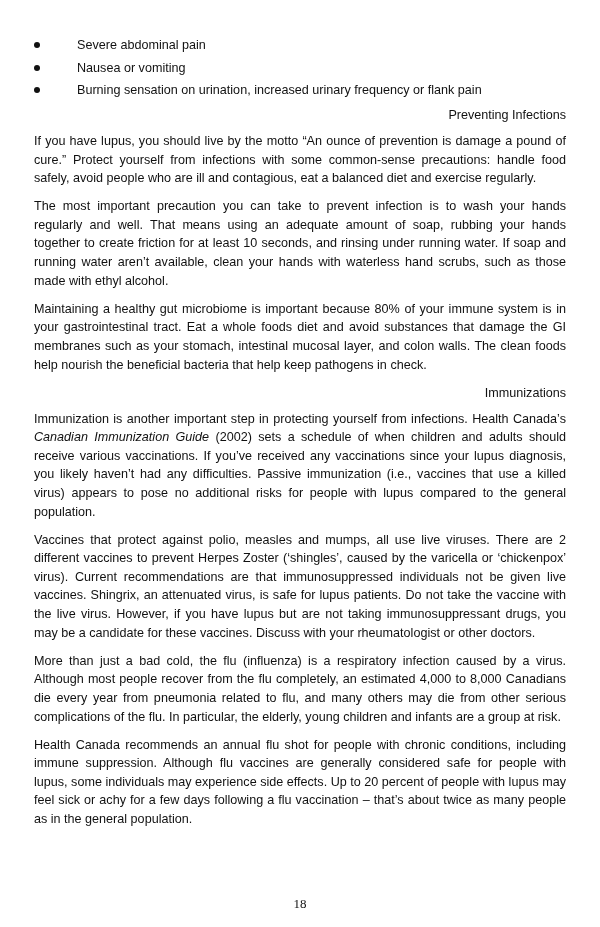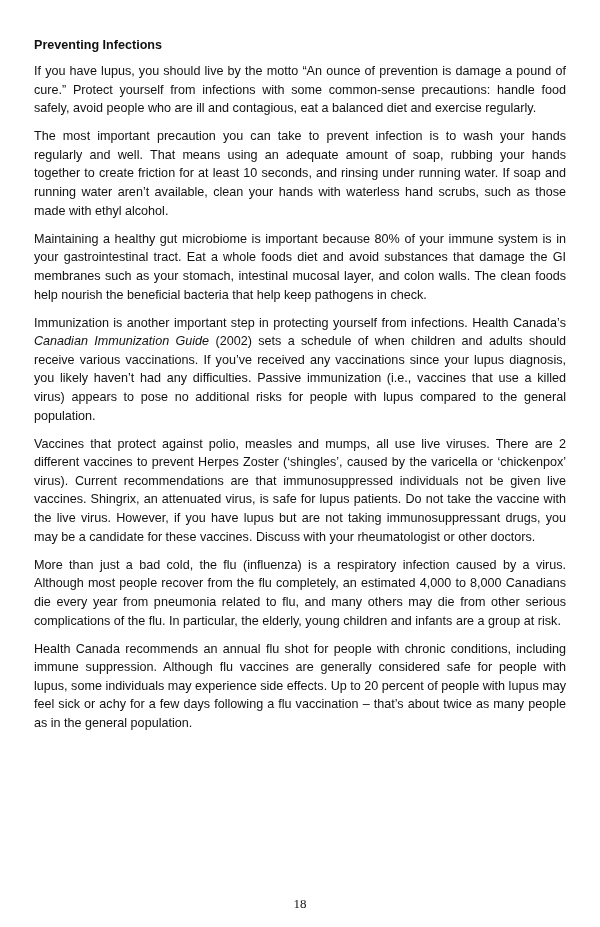--- a/index.html
+++ b/index.html
@@ -38,52 +38,68 @@
       position: absolute;
       left: 0px;
       top: 6px;
       width: 6px;
       height: 6px;
       border-radius: 50%;
       background: #111111;
     }
     h3 {
       font-size: 12.6px;
-      font-weight: bold;
+      font-weight: normal;
       margin: 0 0 8px 0;
       line-height: 18px;
+      text-align: right;
     }
     p {
       margin: 0 0 9.5px 0;
       text-align: justify;
     }
     .page-number {
       position: absolute;
       left: 0;
       width: 600px;
       top: 896px;
       text-align: center;
       font-family: "Liberation Serif", serif;
       font-size: 13px;
     }
   </style>
 </head>
 <body>
 
 <div class="page">
 
+  <ul class="bullets">
+    <li>
+      <span class="dot"></span>
+      <span>Severe abdominal pain</span>
+    </li>
+    <li>
+      <span class="dot"></span>
+      <span>Nausea or vomiting</span>
+    </li>
+    <li>
+      <span class="dot"></span>
+      <span>Burning sensation on urination, increased urinary frequency or flank pain</span>
+    </li>
+  </ul>
 
   <section>
     <h3>Preventing Infections</h3>
     <p>If you have lupus, you should live by the motto “An ounce of prevention is damage a pound of cure.” Protect yourself from infections with some common-sense precautions: handle food safely, avoid people who are ill and contagious, eat a balanced diet and exercise regularly.</p>
     <p>The most important precaution you can take to prevent infection is to wash your hands regularly and well. That means using an adequate amount of soap, rubbing your hands together to create friction for at least 10 seconds, and rinsing under running water. If soap and running water aren’t available, clean your hands with waterless hand scrubs, such as those made with ethyl alcohol.</p>
     <p>Maintaining a healthy gut microbiome is important because 80% of your immune system is in your gastrointestinal tract.  Eat a whole foods diet and avoid substances that damage the GI membranes such as your stomach, intestinal mucosal layer, and colon walls. The clean foods help nourish the beneficial bacteria that help keep pathogens in check.</p>
   </section>
 
   <section>
+    <h3>Immunizations</h3>
     <p><span>Immunization is another important step in protecting yourself from infections. Health Canada’s </span><em>Canadian Immunization Guide</em><span> (2002) sets a schedule of when children and adults should receive various vaccinations.  If you’ve received any vaccinations since your lupus diagnosis, you likely haven’t had any difficulties. Passive immunization (i.e., vaccines that use a killed virus) appears to pose no additional risks for people with lupus compared to the general population.</span></p>
     <p>Vaccines that protect against polio, measles and mumps, all use live viruses. There are 2 different vaccines to prevent Herpes Zoster (‘shingles’, caused by the varicella or ‘chickenpox’ virus). Current recommendations are that immunosuppressed individuals not be given live vaccines. Shingrix, an attenuated virus, is safe for lupus patients. Do not take the vaccine with the live virus. However, if you have lupus but are not taking immunosuppressant drugs, you may be a candidate for these vaccines. Discuss with your rheumatologist or other doctors.</p>
   </section>
 
   <section>
     <p>More than just a bad cold, the flu (influenza) is a respiratory infection caused by a virus. Although most people recover from the flu completely, an estimated 4,000 to 8,000 Canadians die every year from pneumonia related to flu, and many others may die from other serious complications of the flu. In particular, the elderly, young children and infants are a group at risk.</p>
     <p>Health Canada recommends an annual flu shot for people with chronic conditions, including immune suppression. Although flu vaccines are generally considered safe for people with lupus, some individuals may experience side effects. Up to 20 percent of people with lupus may feel sick or achy for a few days following a flu vaccination – that’s about twice as many people as in the general population.</p>
   </section>
 
 </div>

